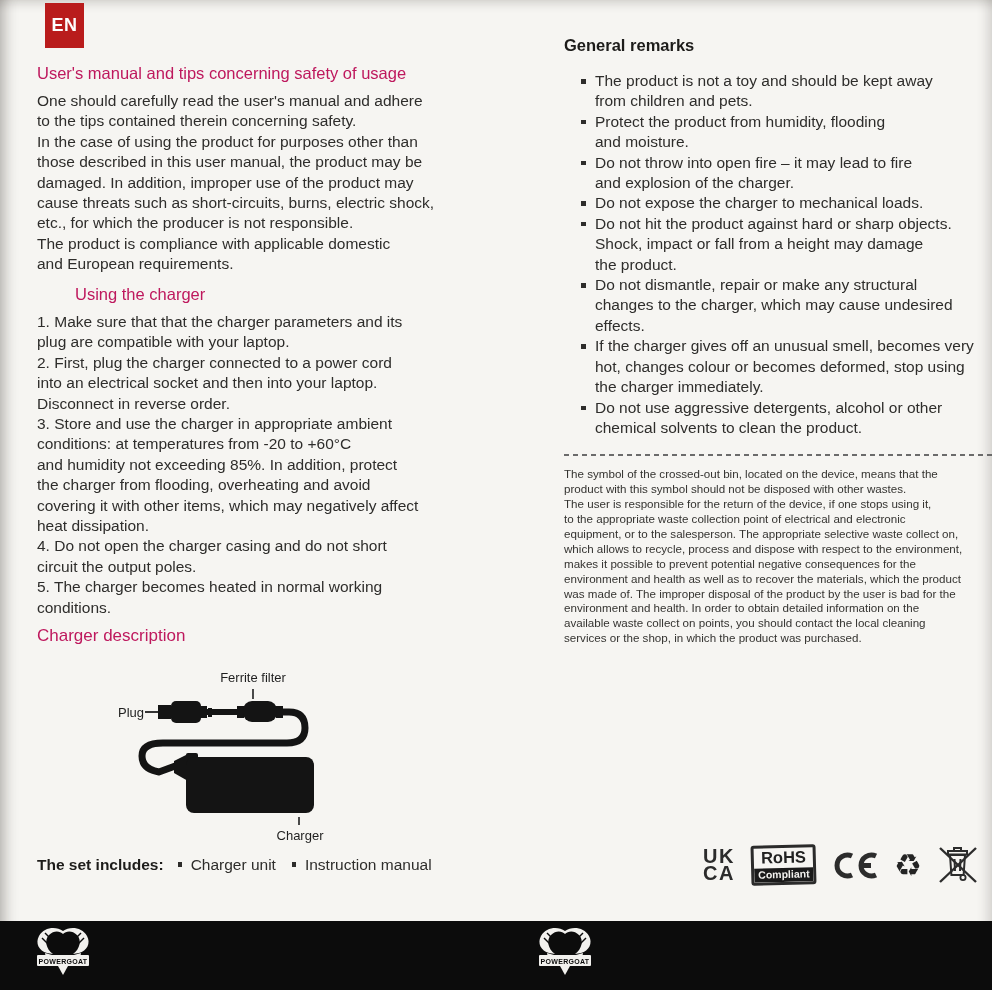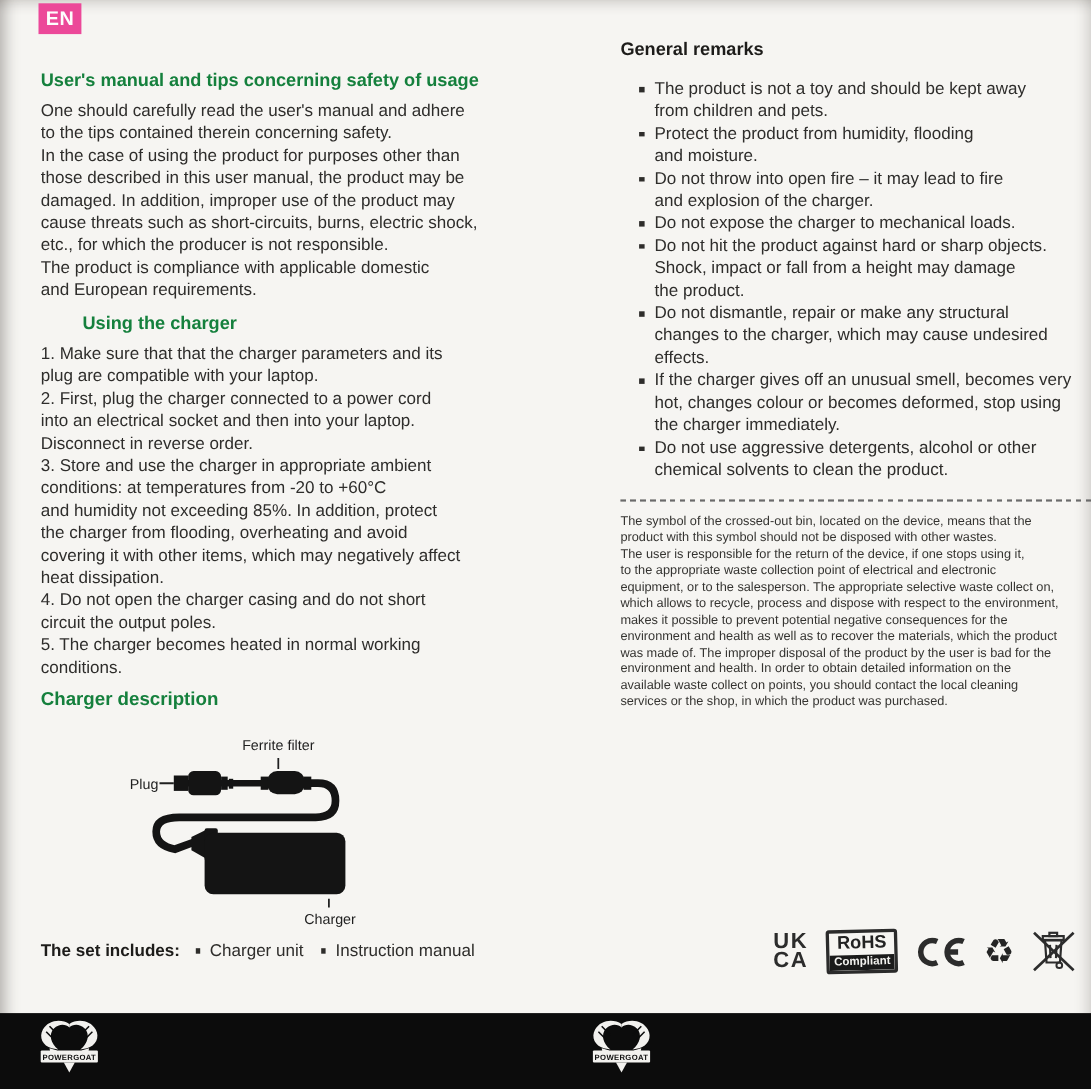--- a/index.html
+++ b/index.html
@@ -1,23 +1,23 @@
 <!DOCTYPE html>
 <html><head>
 <meta charset="utf-8">
 <style>
   html,body{margin:0;padding:0;}
   body{width:992px;height:990px;background:#e9e7e3;font-family:"Liberation Sans","DejaVu Sans",sans-serif;}
   .page{position:relative;width:992px;height:990px;background:#f6f5f2;overflow:hidden;color:#2e2d2b;
         box-shadow:inset 16px 0 14px -12px rgba(60,55,50,.38),
                    inset -14px 0 12px -10px rgba(60,55,50,.20),
                    inset 0 12px 10px -8px rgba(60,55,50,.18);}
-  .en-badge{position:absolute;left:35px;top:3px;width:39px;height:28px;background:#ec4899;color:#fdfdfd;
+  .en-badge{position:absolute;left:45px;top:3px;width:39px;height:45px;background:#b91c1c;color:#fdfdfd;
             font-weight:bold;font-size:18px;display:flex;align-items:center;justify-content:center;letter-spacing:.5px;}
-  .h{font-weight:bold;color:#15803d;font-size:16.5px;margin:0;}
+  .h{font-weight:normal;color:#be185d;font-size:16.5px;margin:0;}
   .body-text{font-size:15.5px;line-height:20.4px;white-space:pre-line;}
   .safety-heading{position:absolute;left:37px;top:64px;}
   .safety-text{position:absolute;left:37px;top:91px;width:458px;}
   .using-heading{position:absolute;left:37px;top:285px;margin-left:38px;}
   .using-text{position:absolute;left:37px;top:312px;width:458px;}
   .charger-heading{position:absolute;left:37px;top:626px;font-size:17px;}
   .diagram{position:absolute;left:37px;top:652px;}
   .diagram text{font-size:13px;fill:#1f1f1f;}
   .set-includes{position:absolute;left:37px;top:856px;font-size:15.5px;display:flex;align-items:flex-start;gap:12px;}
   .set-label{font-weight:bold;color:#1d1c1a;}

